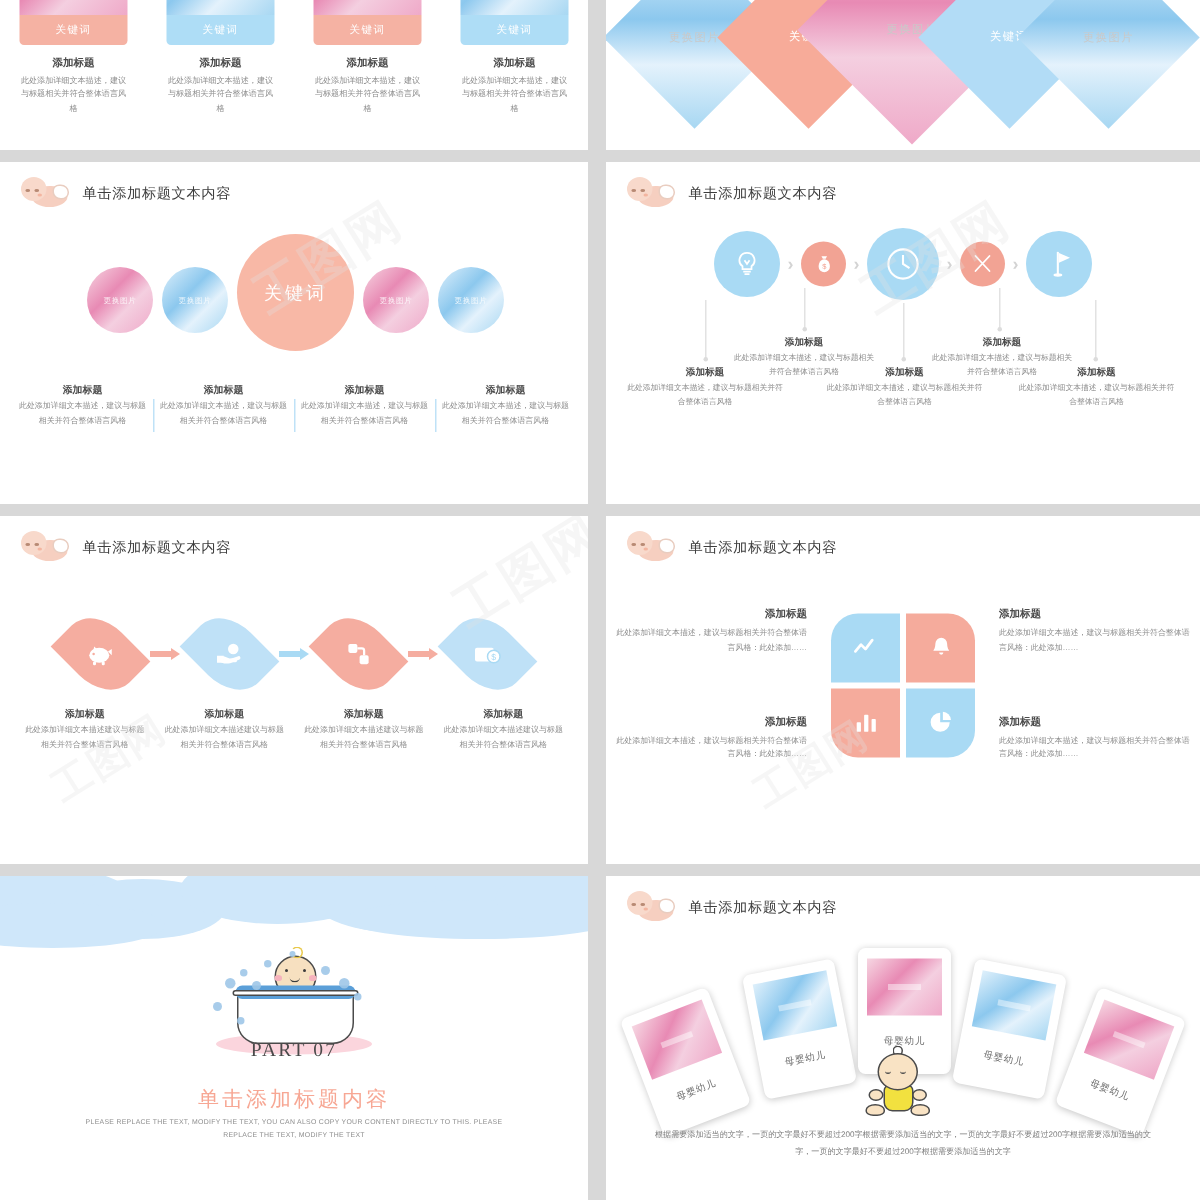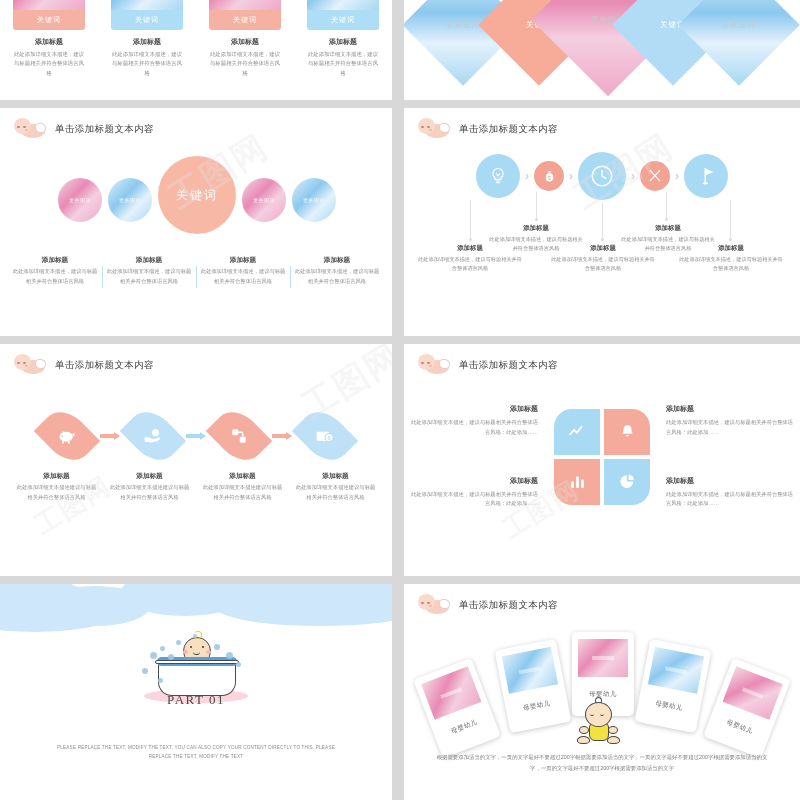--- a/index.html
+++ b/index.html
@@ -574,23 +574,24 @@
       <div class="bub" style="left:12px; top:20px; width:7px;height:7px;"></div>
       <div class="bub" style="left:22px; top:14px; width:5px;height:5px;"></div>
       <div class="bub" style="left:30px; top:22px; width:6px;height:6px;"></div>
       <div class="bub" style="left:38px; top:8px; width:5px;height:5px;"></div>
       <div class="bub" style="left:76px; top:12px; width:6px;height:6px;"></div>
       <div class="bub" style="left:88px; top:20px; width:7px;height:7px;"></div>
       <div class="bub" style="left:98px; top:30px; width:5px;height:5px;"></div>
       <div class="bub" style="left:4px; top:36px; width:6px;height:6px;"></div>
       <div class="bub" style="left:20px; top:46px; width:5px;height:5px;"></div>
       <div class="bub" style="left:55px; top:2px; width:4px;height:4px;"></div>
-      <div class="ptxt">PART 01</div>
-    </div>
-
+      <div class="ptxt">PART 07</div>
+    </div>
+
+    <div class="sub1">单击添加标题内容</div>
     <div class="sub2">PLEASE REPLACE THE TEXT, MODIFY THE TEXT, YOU CAN ALSO COPY YOUR CONTENT DIRECTLY TO THIS. PLEASE REPLACE THE TEXT, MODIFY THE TEXT</div>
   </div>
 
   <div class="slide s8">
     <div class="hdr">
       <div class="babyico">
         <div class="body"></div>
           <div class="diaper"></div>
           <div class="head"></div>
         <div class="eye l"></div>

